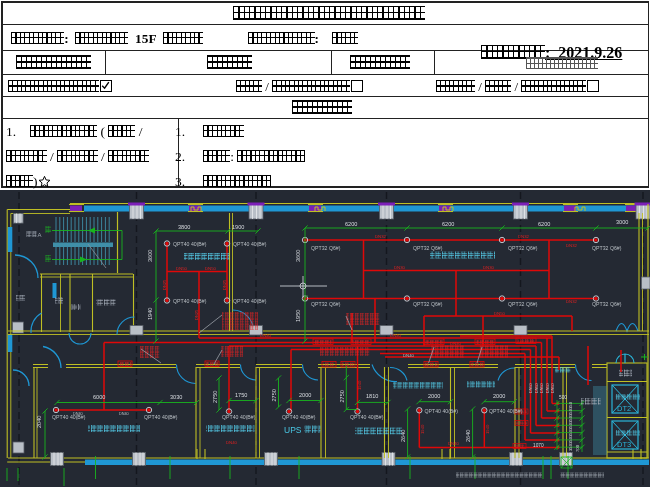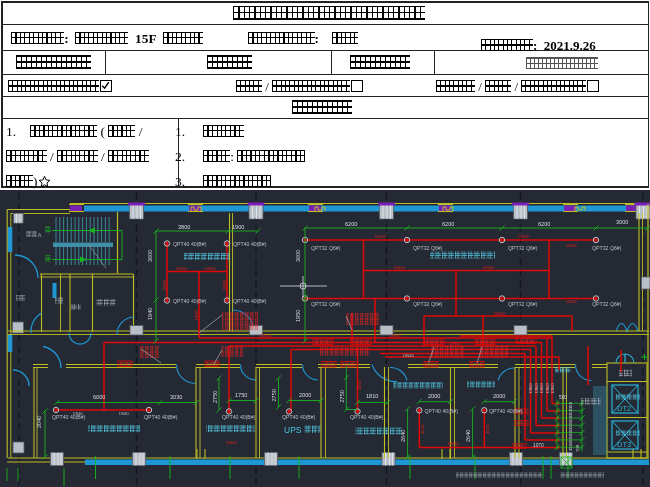--- a/index.html
+++ b/index.html
@@ -32,21 +32,21 @@
 
   <div class="ln" style="left:105px;top:50px;width:1.2px;height:25px;"></div>
   <div class="ln" style="left:331px;top:50px;width:1.2px;height:25px;"></div>
   <div class="ln" style="left:434px;top:50px;width:1.2px;height:25px;"></div>
 
   <div class="ln" style="left:178px;top:118px;width:1.2px;height:69px;"></div>
 
   <div class="t b" style="left:233px;top:5px;font-size:16px;"><u class="z" style="width:12em"></u></div>
   <div class="t b" style="left:11px;top:31px;font-size:13.3px;"><u class="z" style="width:4em"></u>:&nbsp;&nbsp;<u class="z" style="width:4em"></u>&nbsp;&nbsp;15F&nbsp;&nbsp;<u class="z" style="width:3em"></u></div>
   <div class="t b" style="left:248px;top:31px;font-size:13.3px;"><u class="z" style="width:5em"></u>:&nbsp;&nbsp;<u class="z" style="width:2em;margin-left:6px;"></u></div>
-  <div class="t b" style="left:481px;top:38px;font-size:13px;"><u class="z" style="width:4em"></u>:&nbsp;&nbsp;2021.9.26</div>
+  <div class="t b" style="left:481px;top:44px;font-size:16px;text-decoration:underline;"><u class="z" style="width:4em"></u>:&nbsp;&nbsp;2021.9.26</div>
   <div class="t b" style="left:16px;top:55px;font-size:15px;"><u class="z" style="width:5em"></u></div>
   <div class="t b" style="left:207px;top:55px;font-size:15px;letter-spacing:2px;"><u class="z" style="width:3em"></u></div>
   <div class="t b" style="left:350px;top:55px;font-size:15px;"><u class="z" style="width:4em"></u></div>
   <div class="t" style="left:526px;top:56.5px;font-size:12px;color:#555;"><u class="z" style="width:6em;--k:#555"></u></div>
   <div class="t" style="left:8px;top:79px;font-size:13px;"><u class="z" style="width:7em"></u><span class="cb"><svg width="9" height="9" viewBox="0 0 9 9" style="position:absolute;left:0;top:0;">
           <path d="M1.2 4.8 L3.6 7.2 L7.8 1.2" stroke="#000" stroke-width="1.4" fill="none"></path>
         </svg></span></div>
   <div class="t" style="left:236px;top:79px;font-size:13px;"><u class="z" style="width:2em"></u>&nbsp;/&nbsp;<u class="z" style="width:6em"></u><span class="cb"></span></div>
   <div class="t" style="left:436px;top:79px;font-size:13px;"><u class="z" style="width:3em"></u>&nbsp;/&nbsp;<u class="z" style="width:2em"></u>&nbsp;/&nbsp;<u class="z" style="width:5em"></u><span class="cb"></span></div>
   <div class="t b" style="left:292px;top:100px;font-size:15px;letter-spacing:1.5px;"><u class="z" style="width:4em"></u></div>

